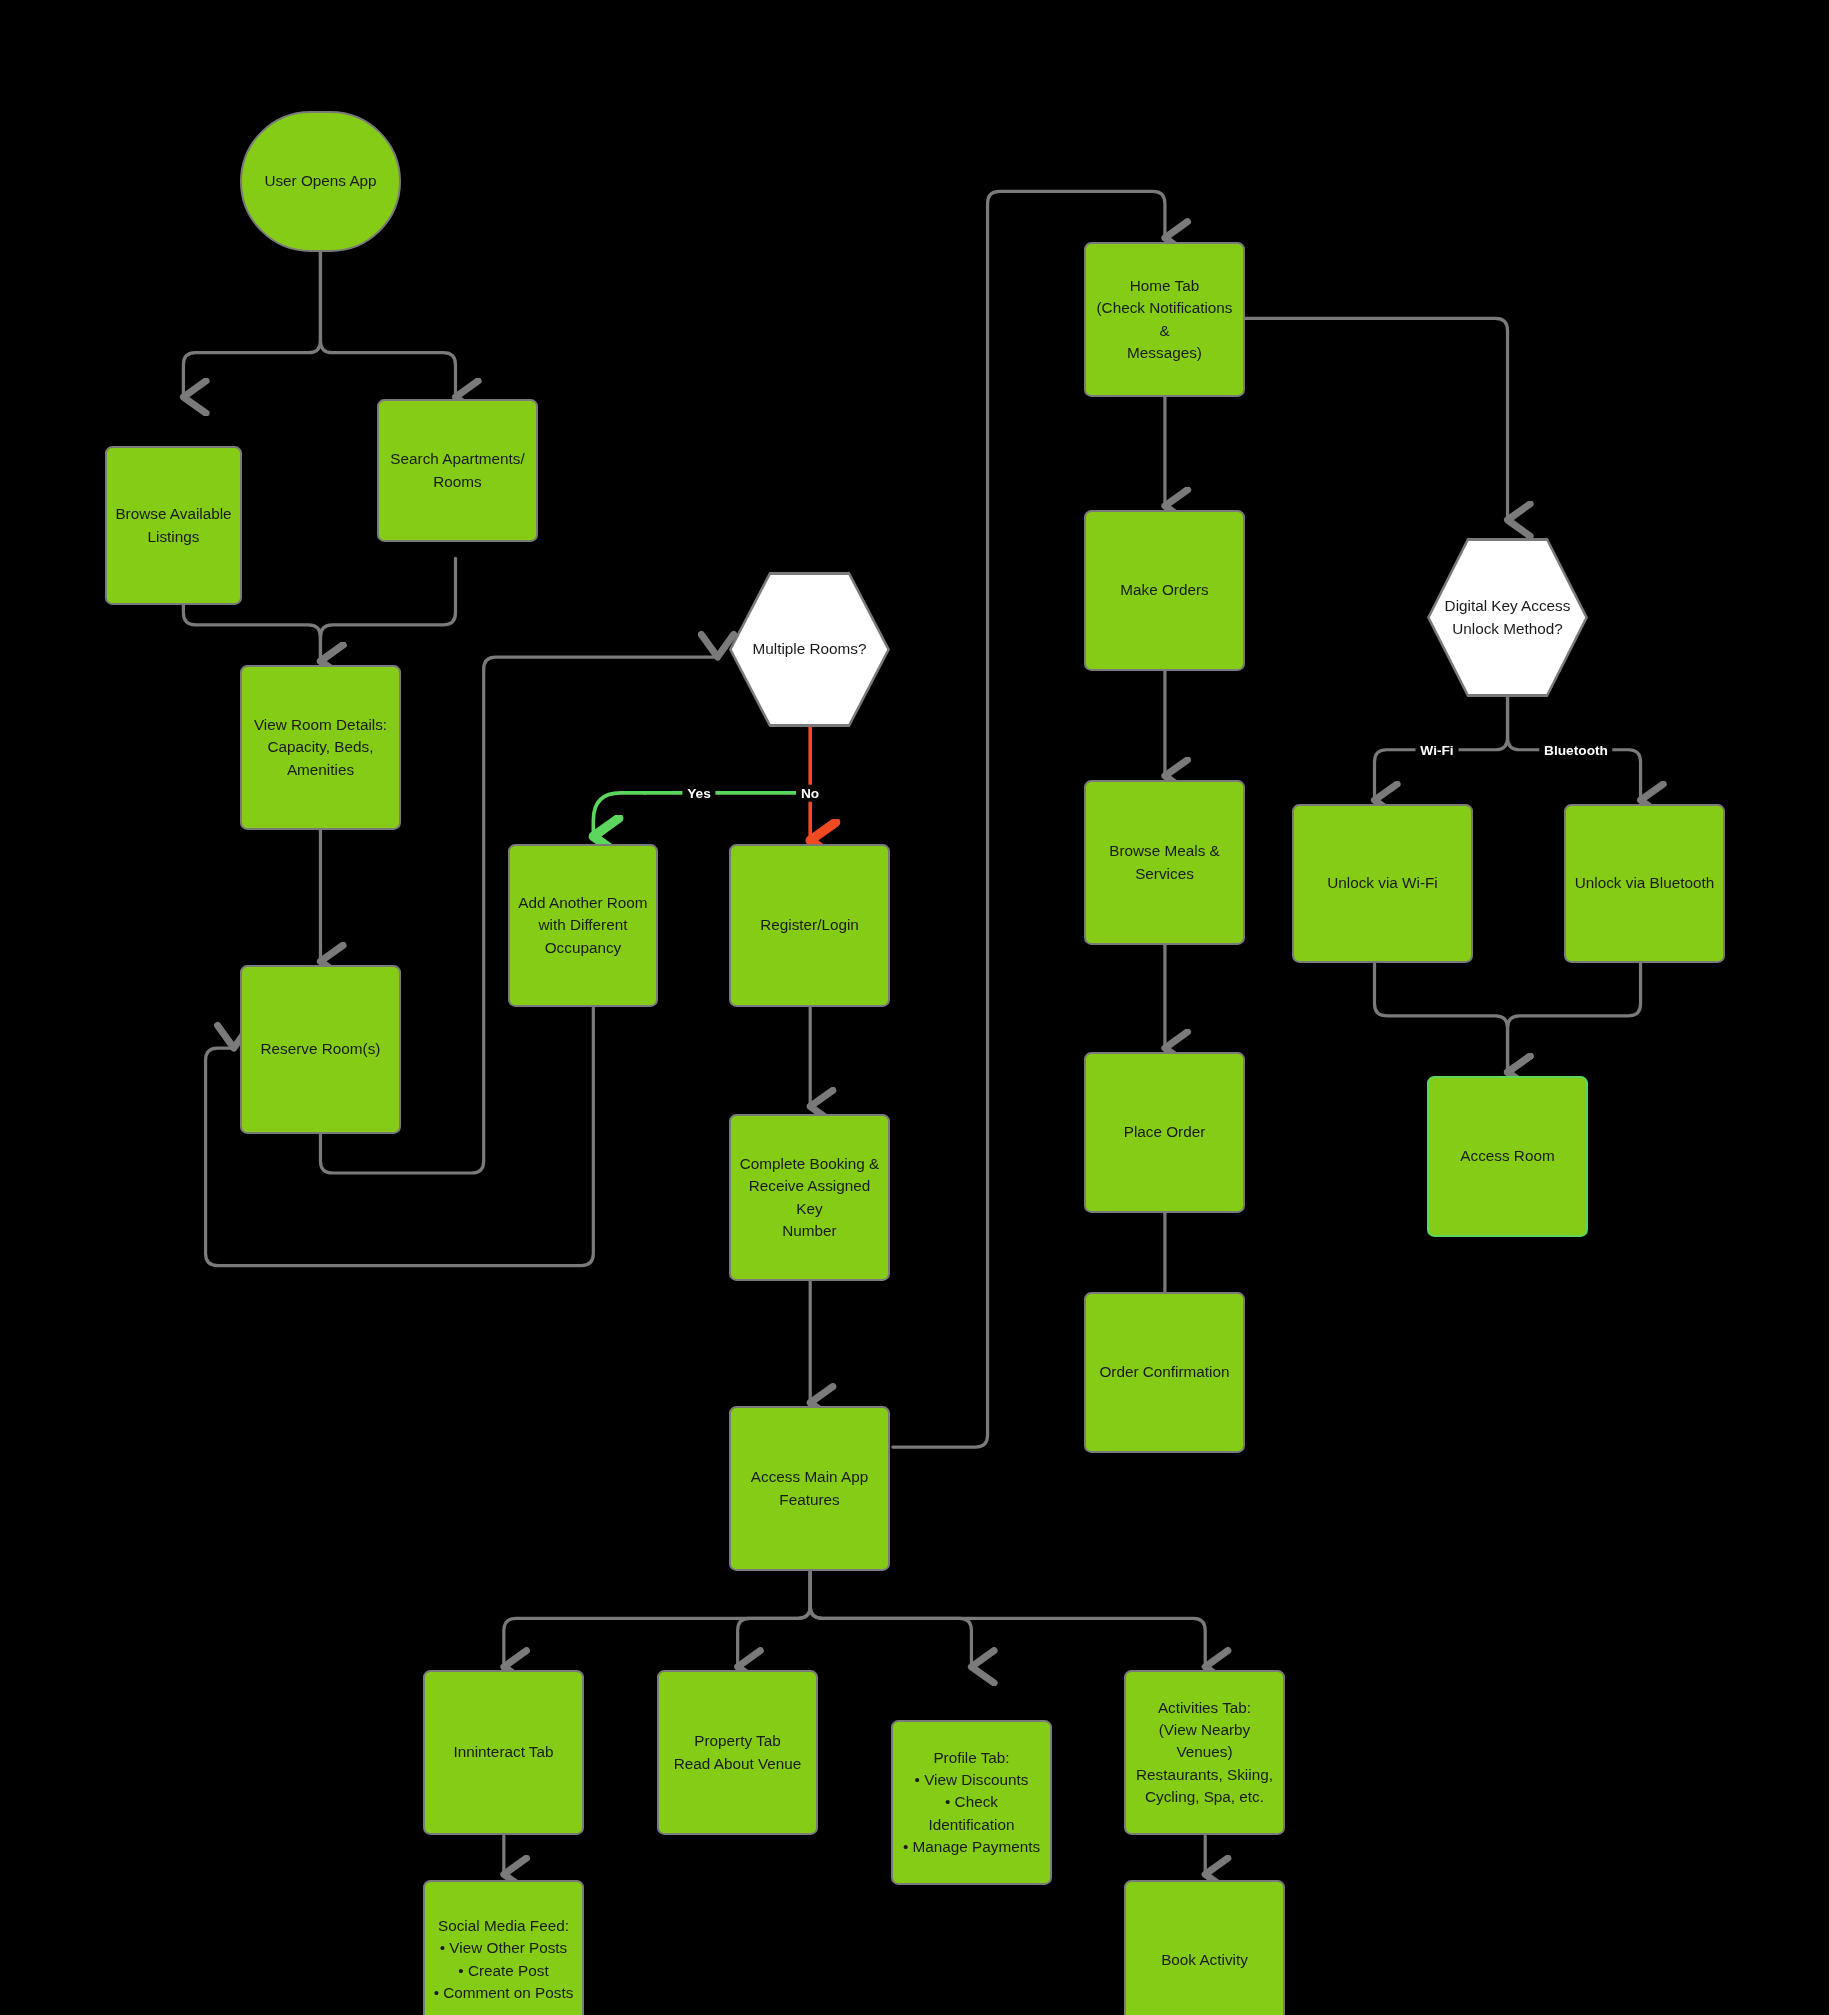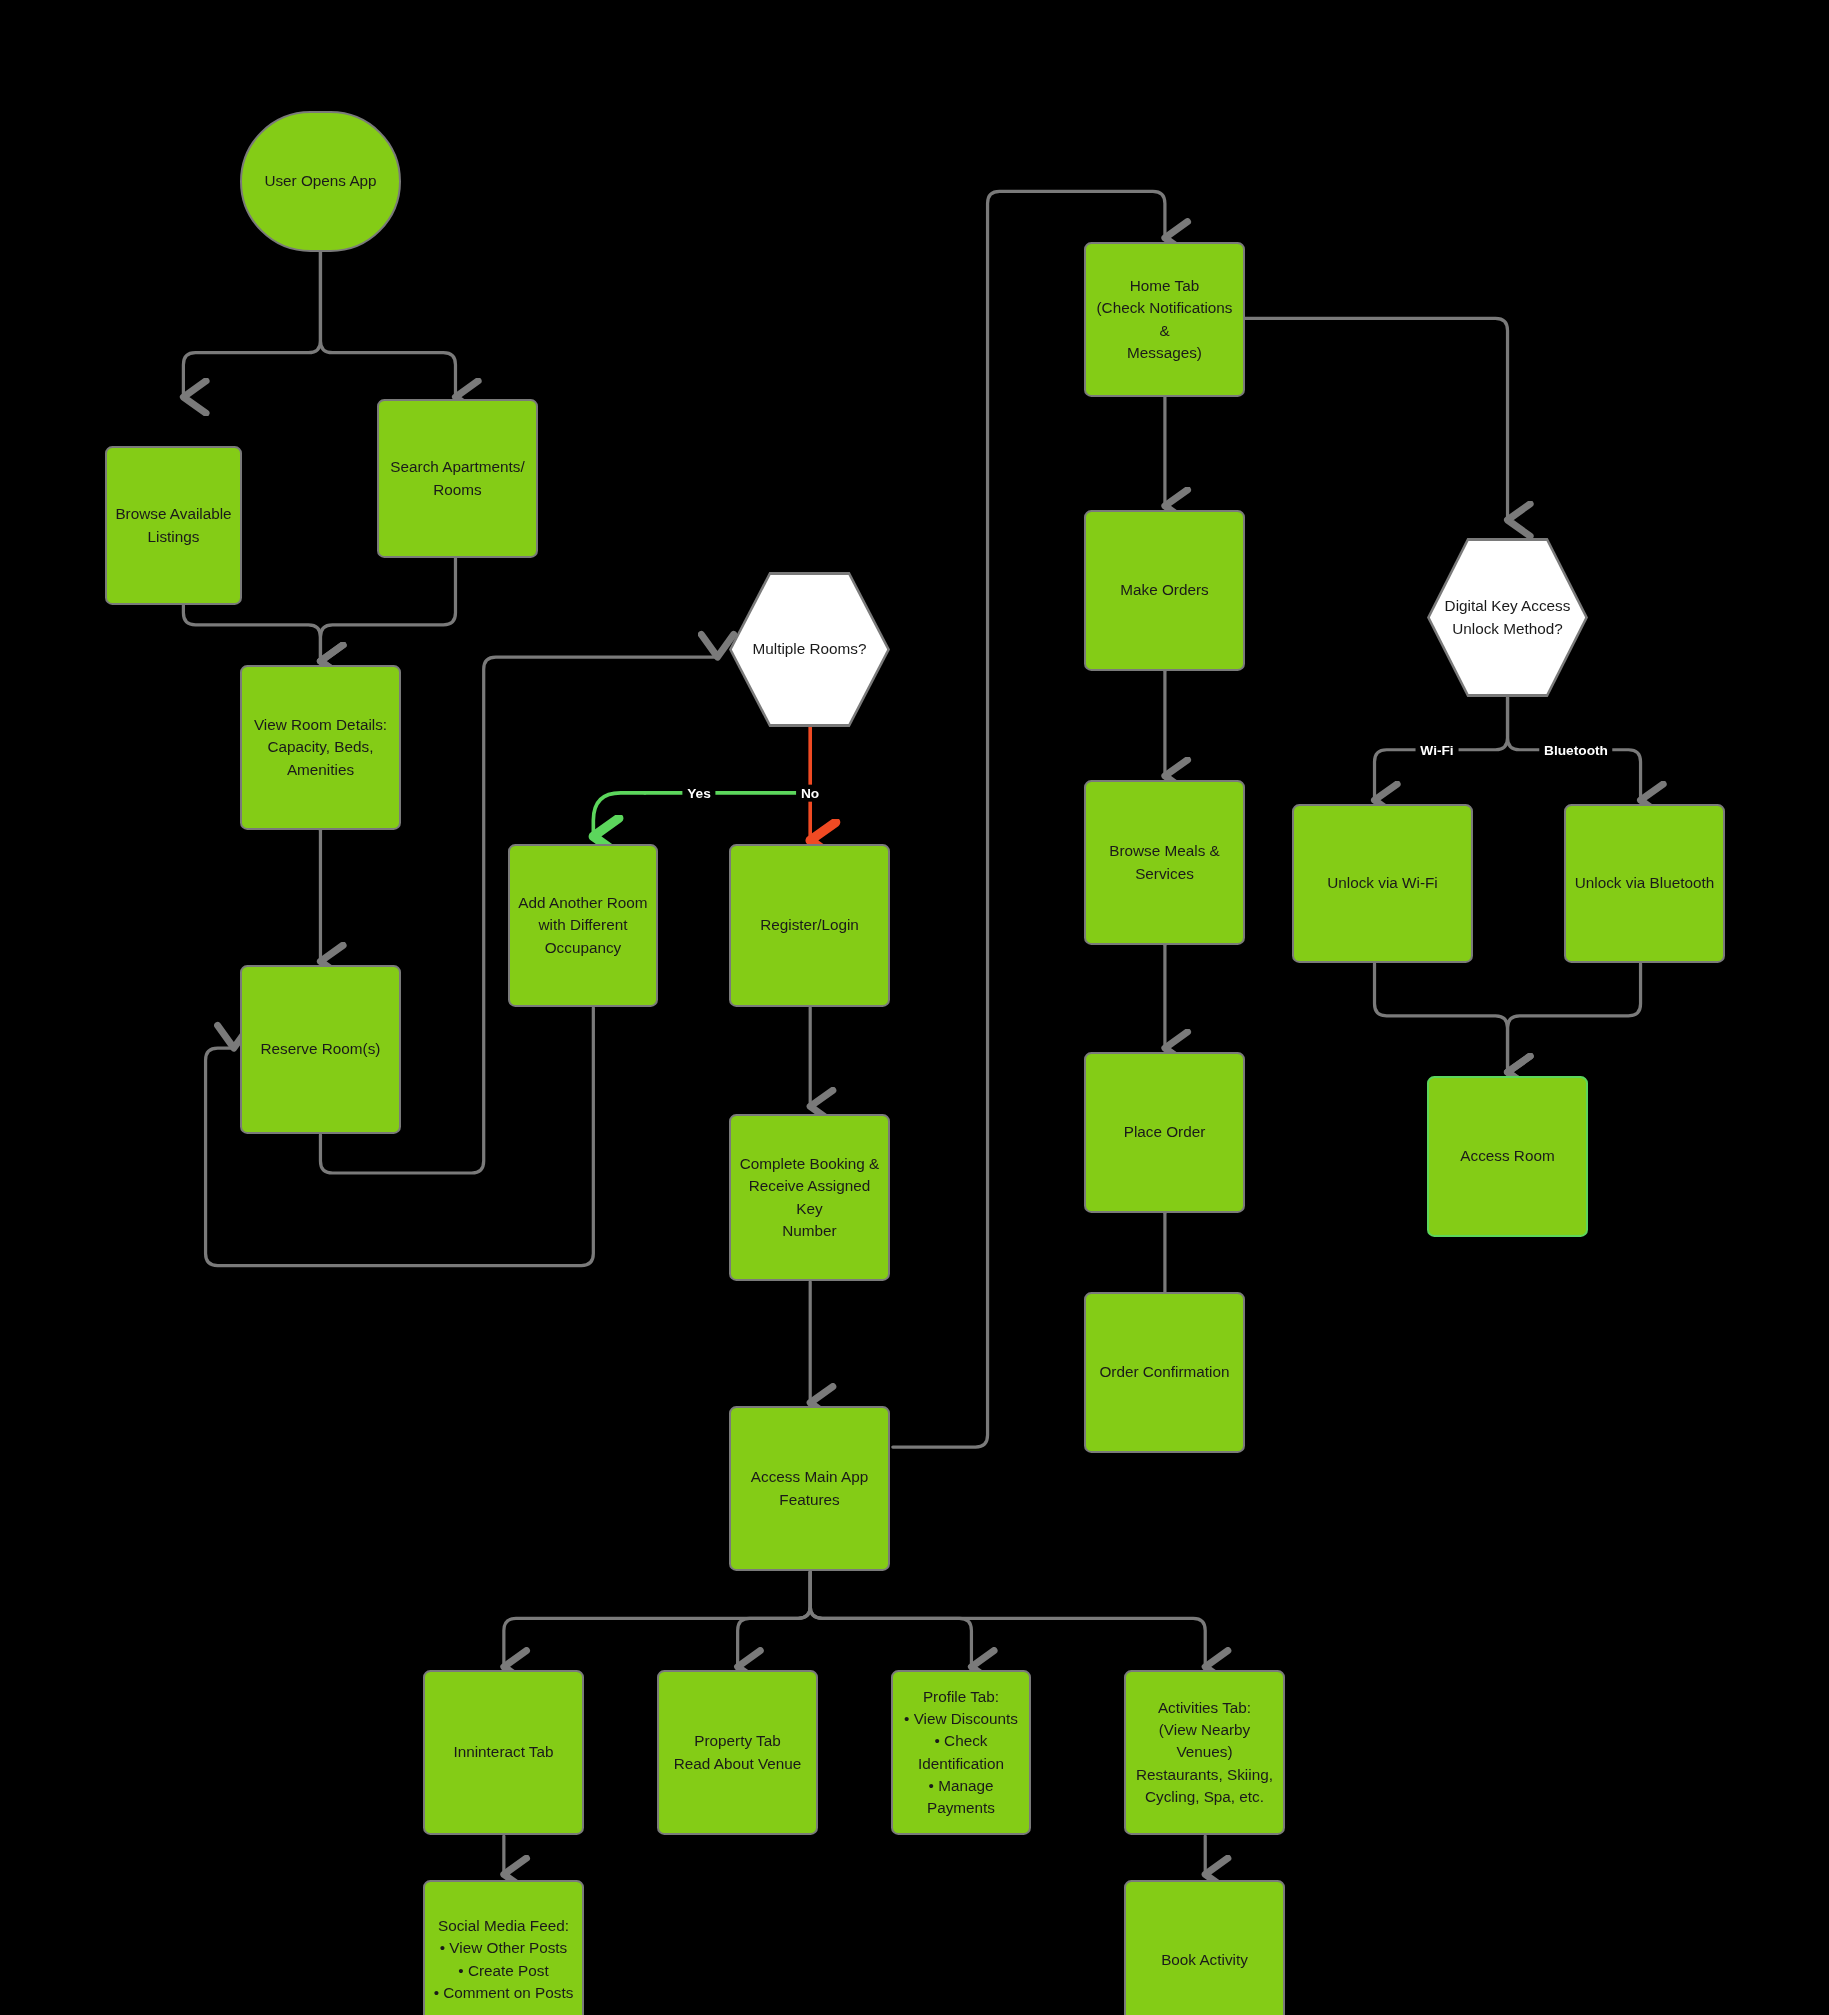--- a/index.html
+++ b/index.html
@@ -155,21 +155,21 @@
 
   <div class="node start" style="left:240px;top:111px;width:161px;height:141px;">
     <span class="txt">User Opens App</span>
   </div>
 
   <div class="node" style="left:105px;top:399px;width:137px;height:159px;margin-top:47px;">
     <span class="txt">Browse Available
 Listings</span>
   </div>
 
-  <div class="node" style="left:377px;top:399px;width:161px;height:159px;">
+  <div class="node" style="left:377px;top:399px;width:161px;height:143px;">
     <span class="txt">Search Apartments/
 Rooms</span>
   </div>
 
   <div class="node" style="left:240px;top:665px;width:161px;height:165px;">
     <span class="txt">View Room Details:
 Capacity, Beds,
 Amenities</span>
   </div>
 
@@ -248,21 +248,21 @@
 
   <div class="node" style="left:423px;top:1670px;width:161px;height:165px;">
     <span class="txt">Inninteract Tab</span>
   </div>
 
   <div class="node" style="left:657px;top:1670px;width:161px;height:165px;">
     <span class="txt">Property Tab
 Read About Venue</span>
   </div>
 
-  <div class="node" style="left:891px;top:1670px;width:140px;height:165px;justify-content:center;">
+  <div class="node" style="left:891px;top:1720px;width:161px;height:165px;justify-content:center;">
     <span class="bullets">
       <span class="head">Profile Tab:</span>
       <span class="li">• View Discounts</span>
       <span class="li">• Check Identification</span>
       <span class="li">• Manage Payments</span>
     </span>
   </div>
 
   <div class="node" style="left:1124px;top:1670px;width:161px;height:165px;">
     <span class="txt">Activities Tab:

